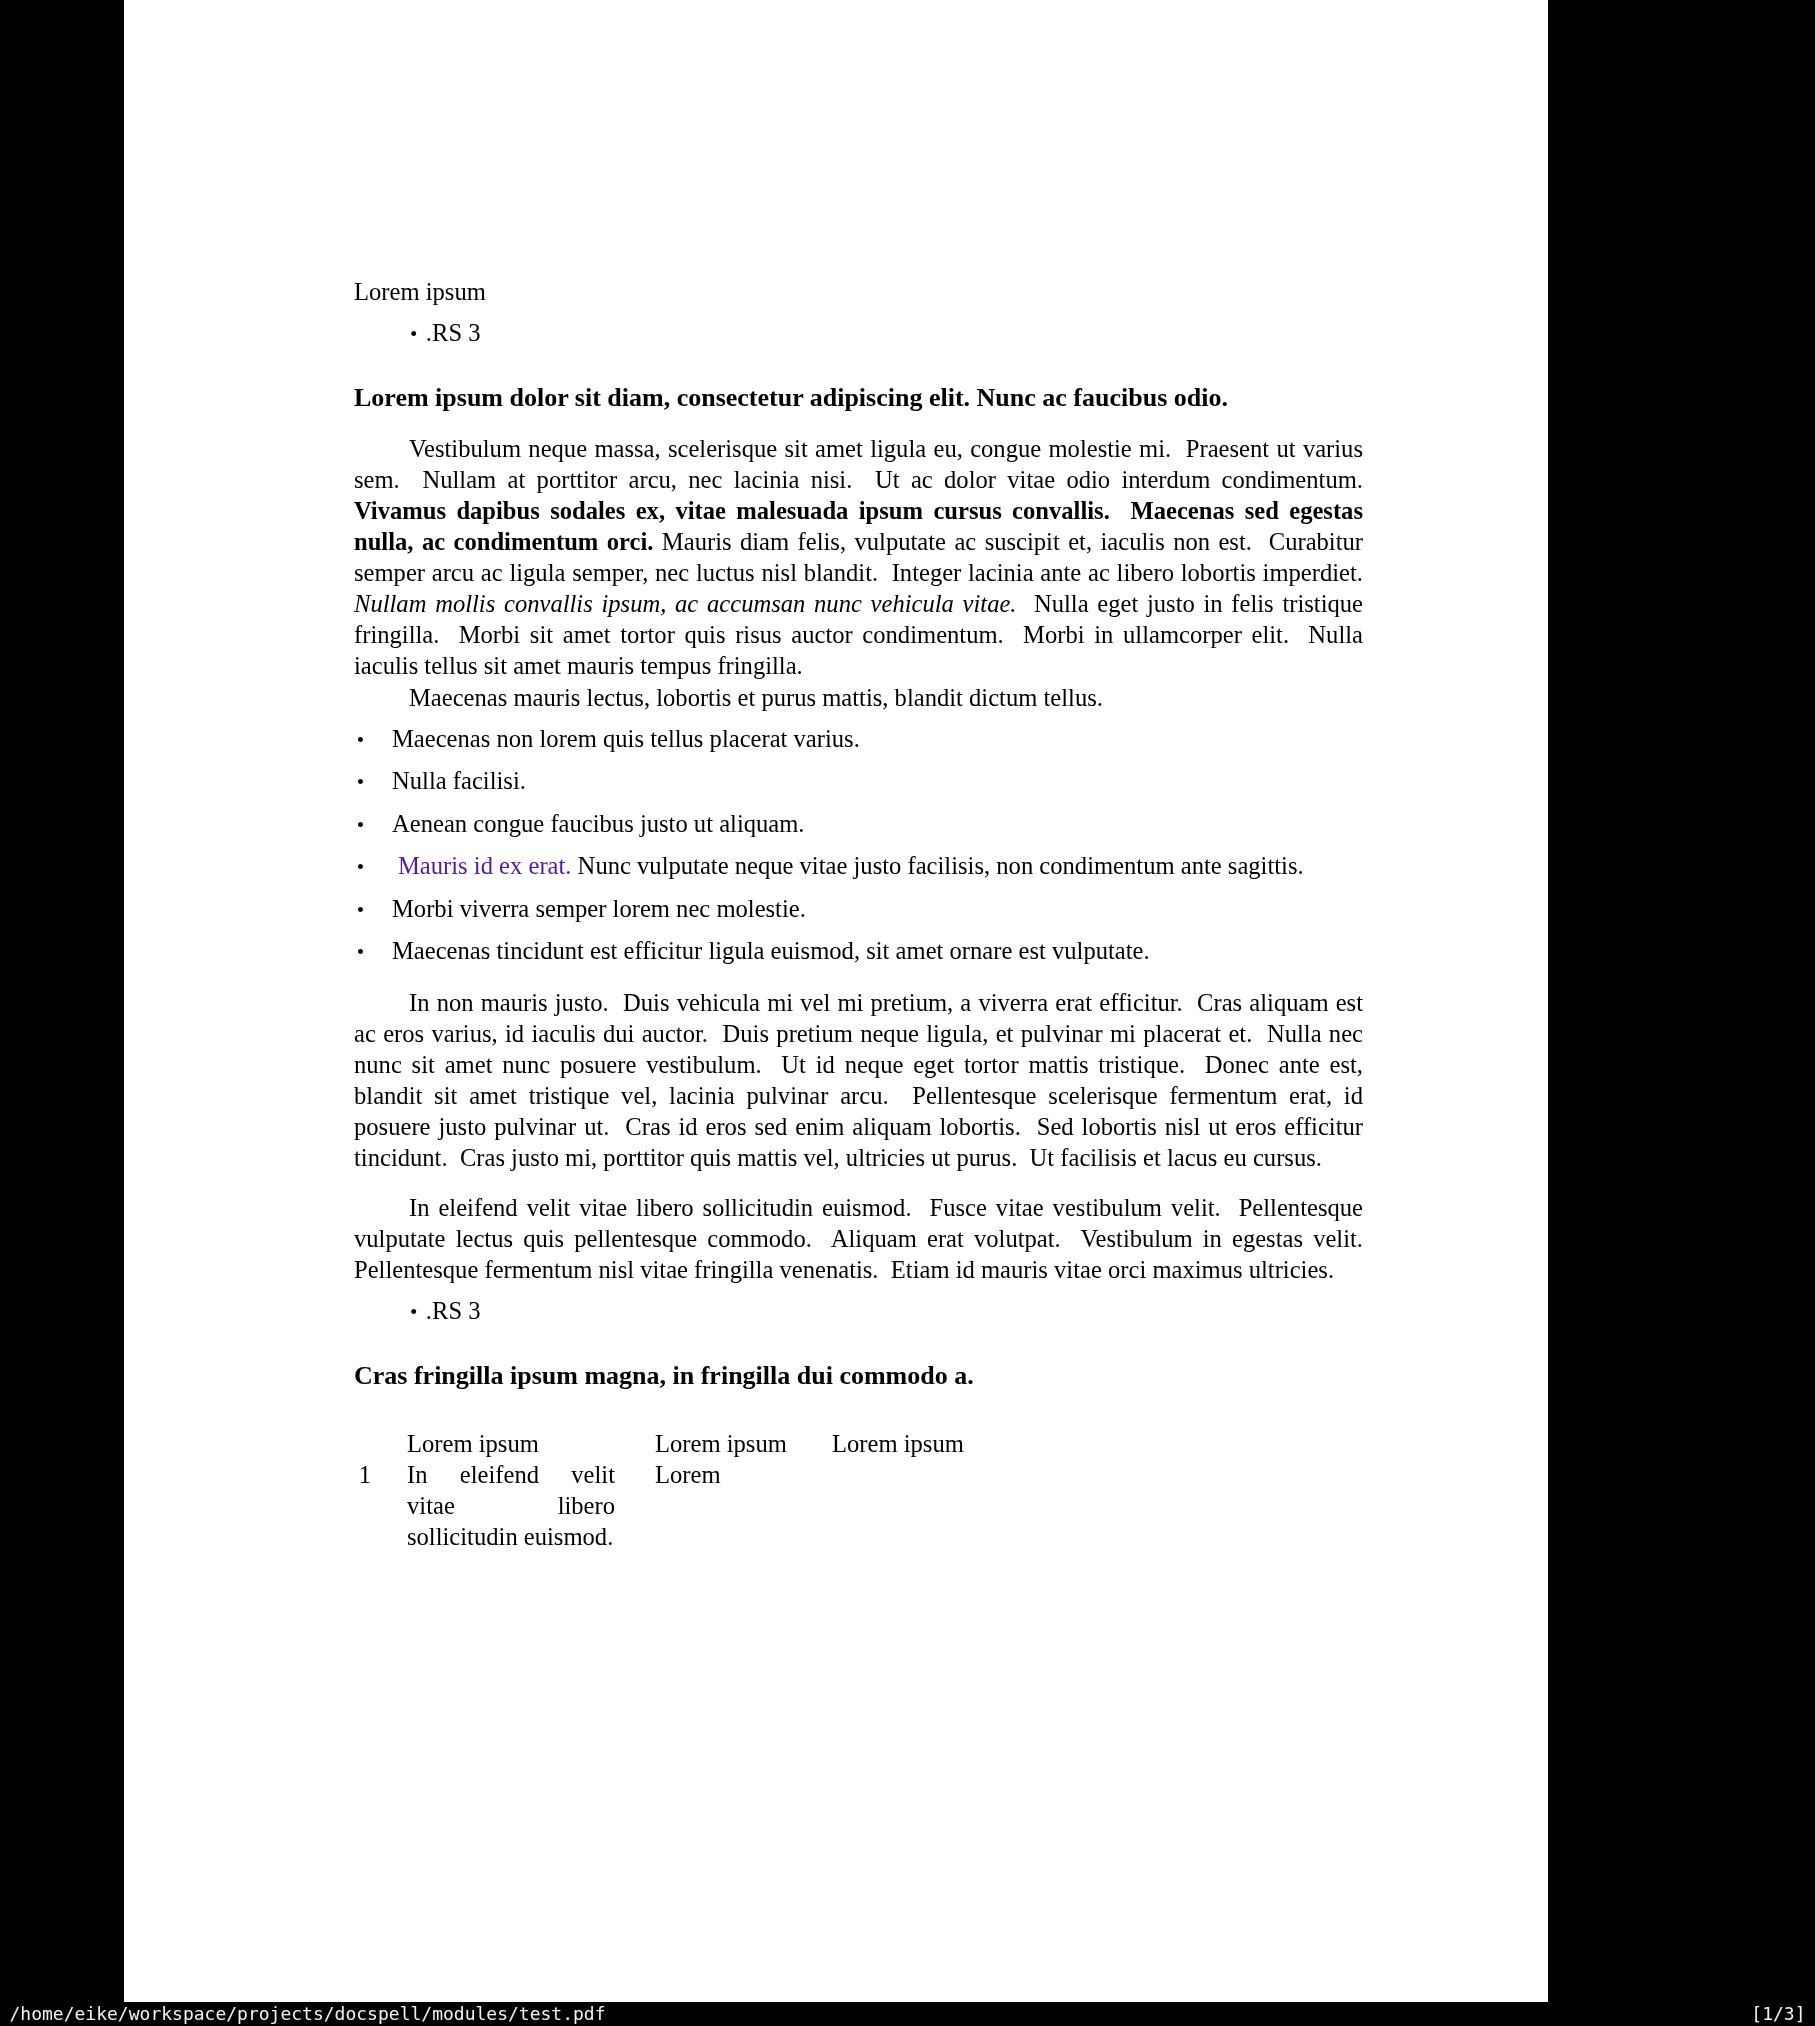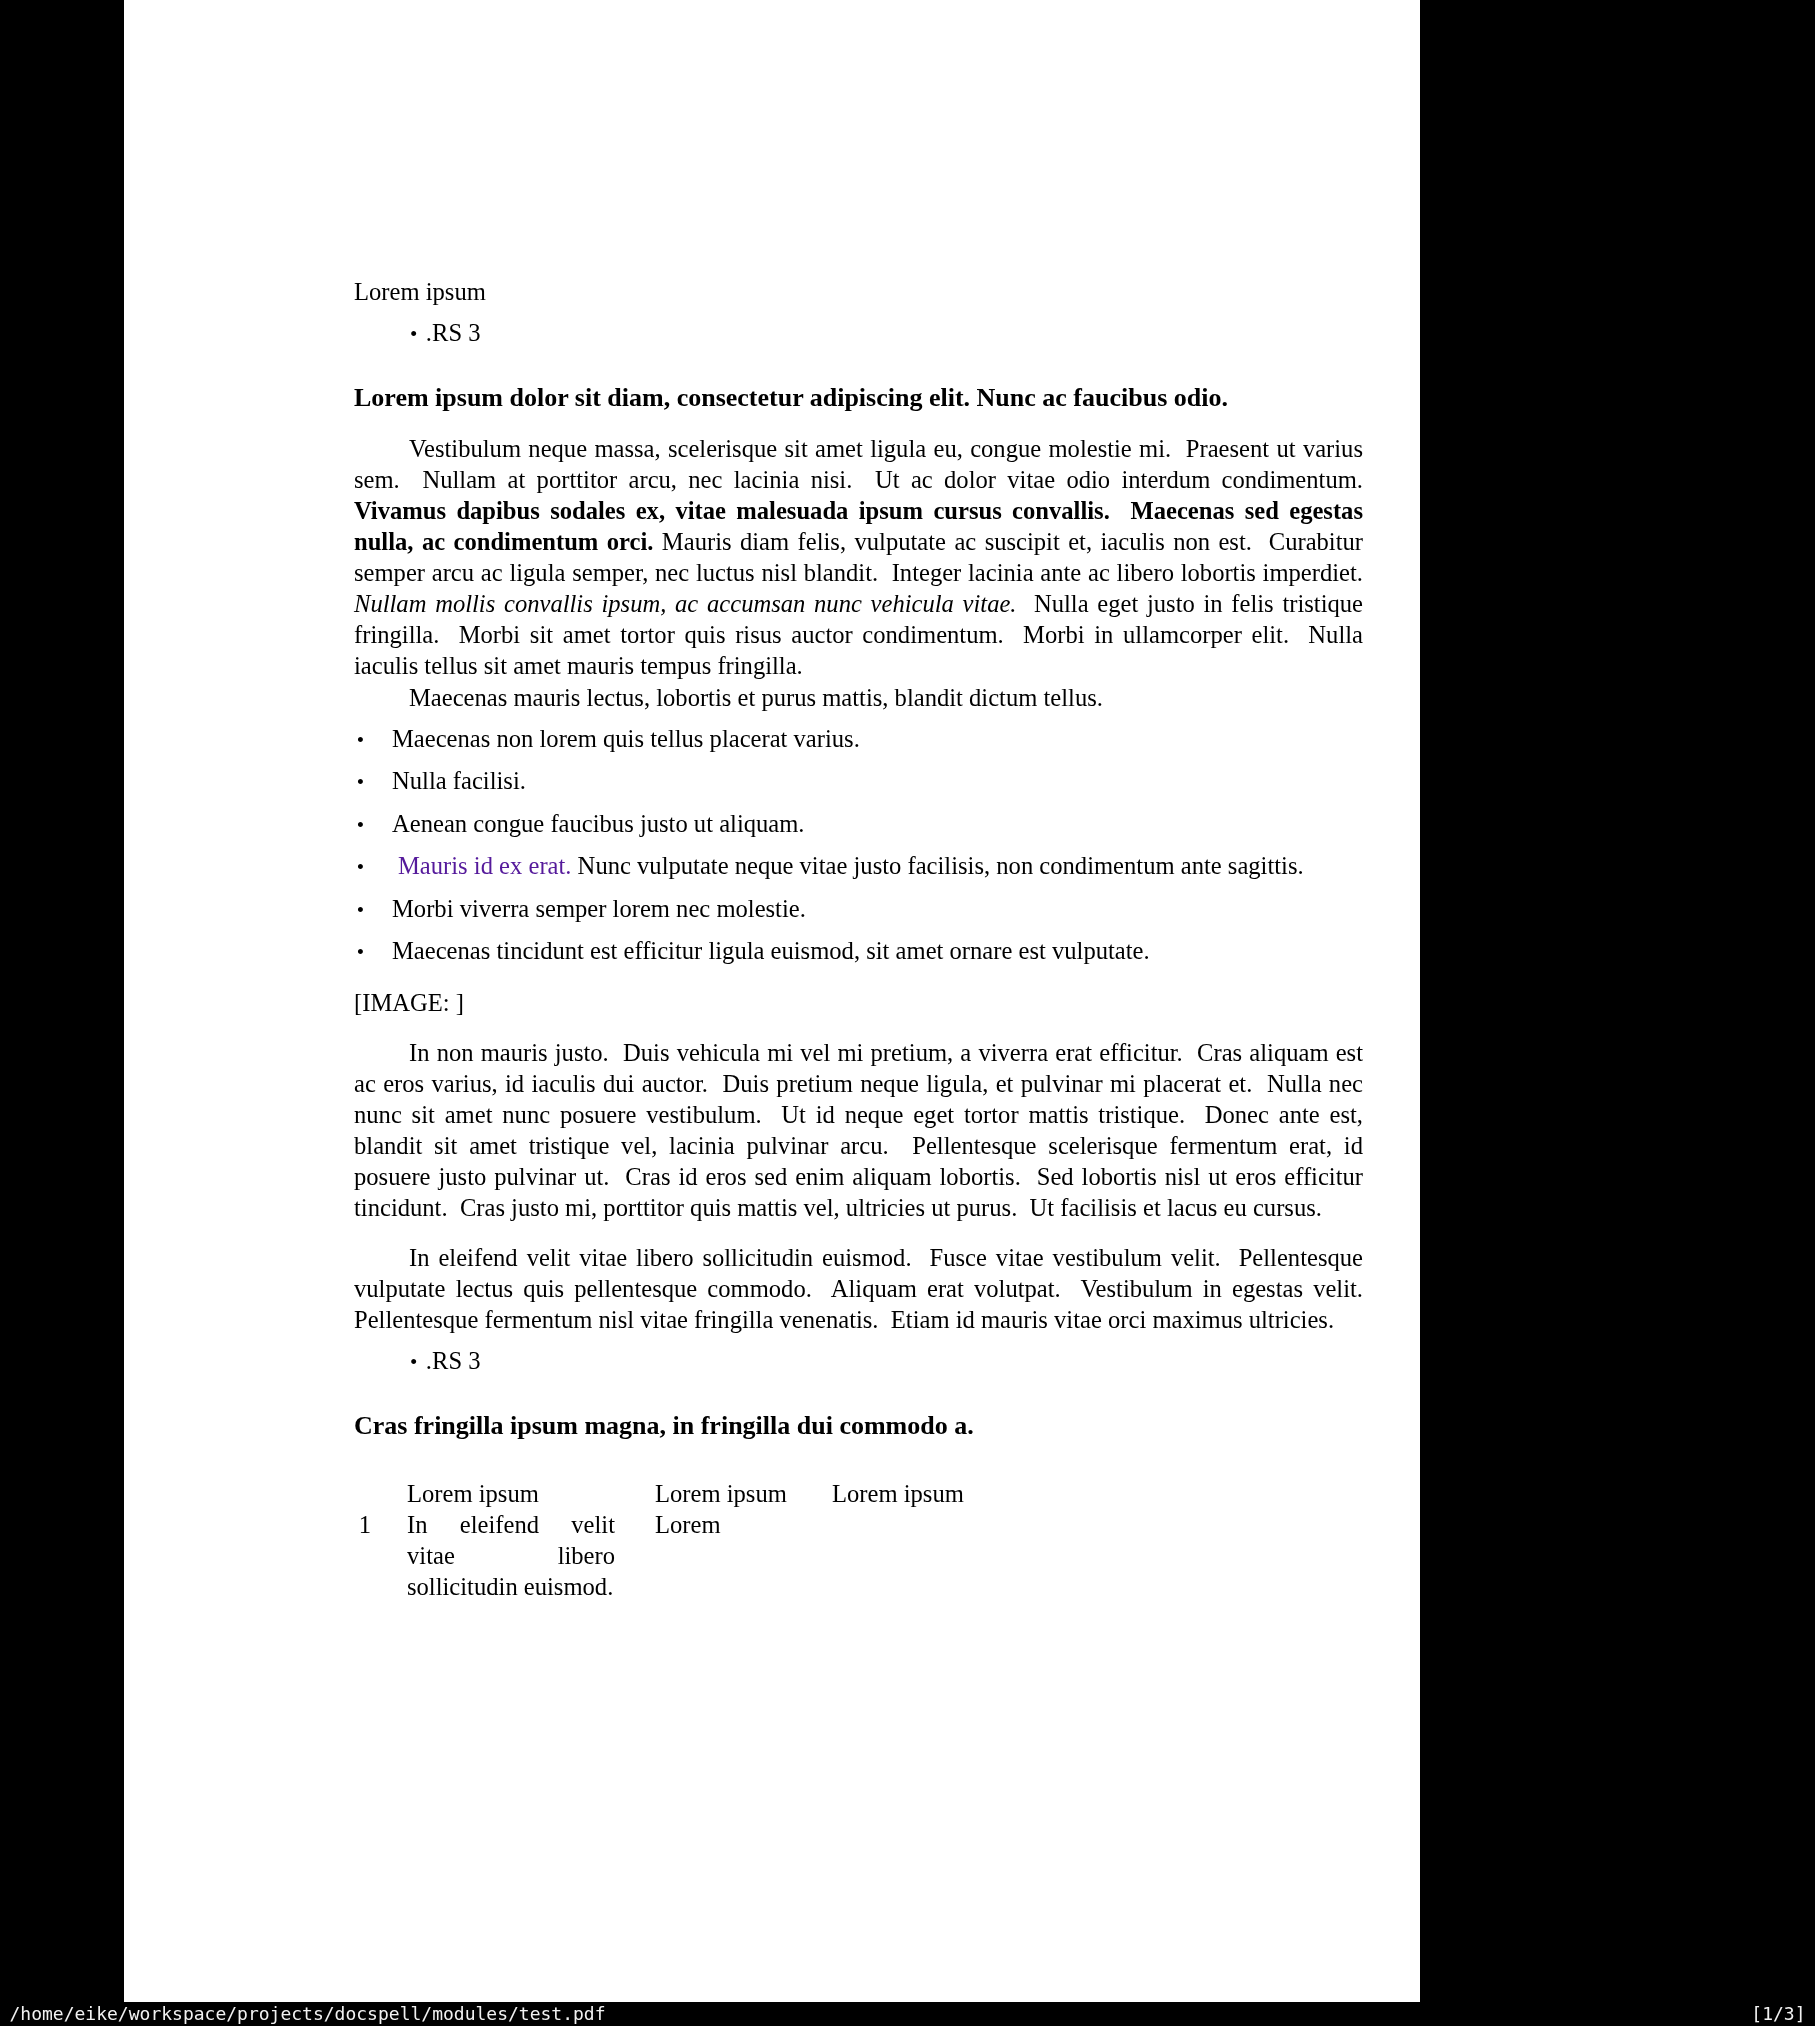--- a/index.html
+++ b/index.html
@@ -14,21 +14,21 @@
   .viewer {
     position: relative;
     width: 1815px;
     height: 2026px;
     background: #000000;
   }
   .pdf-page {
     position: absolute;
     left: 124px;
     top: 0;
-    width: 1296px;
+    width: 1424px;
     height: 2002px;
     background: #ffffff;
   }
   .content {
     position: absolute;
     left: 230px;
     top: 0;
     width: 1009px;
     color: #000000;
     font-size: 24.6px;
@@ -148,21 +148,20 @@
           <div class="bullet-item">
             <span class="dot">•</span>
             <span class="btext">Morbi viverra semper lorem nec molestie.</span>
           </div>
           <div class="bullet-item">
             <span class="dot">•</span>
             <span class="btext">Maecenas tincidunt est efficitur ligula euismod, sit amet ornare est vulputate.</span>
           </div>
         </div>
 
-      <p class="body-par image-placeholder">[IMAGE: ]</p>
 
       <p class="body-par indent gap-par">In non mauris justo.  Duis vehicula mi vel mi pretium, a viverra erat efficitur.  Cras aliquam est ac eros varius, id iaculis dui auctor.  Duis pretium neque ligula, et pulvinar mi placerat et.  Nulla nec nunc sit amet nunc posuere vestibulum.  Ut id neque eget tortor mattis tristique.  Donec ante est, blandit sit amet tristique vel, lacinia pulvinar arcu.  Pellentesque scelerisque fermentum erat, id posuere justo pulvinar ut.  Cras id eros sed enim aliquam lobortis.  Sed lobortis nisl ut eros efficitur tincidunt.  Cras justo mi, porttitor quis mattis vel, ultricies ut purus.  Ut facilisis et lacus eu cursus.</p>
 
       <p class="body-par indent follow-par">In eleifend velit vitae libero sollicitudin euismod.  Fusce vitae vestibulum velit.  Pellentesque vulputate lectus quis pellentesque commodo.  Aliquam erat volutpat.  Vestibulum in egestas velit.  Pellentesque fermentum nisl vitae fringilla venenatis.  Etiam id mauris vitae orci maximus ultricies.</p>
 
       <div class="rs-item">
         <span class="dot">•</span>
         <span>.RS 3</span>
       </div>
 

